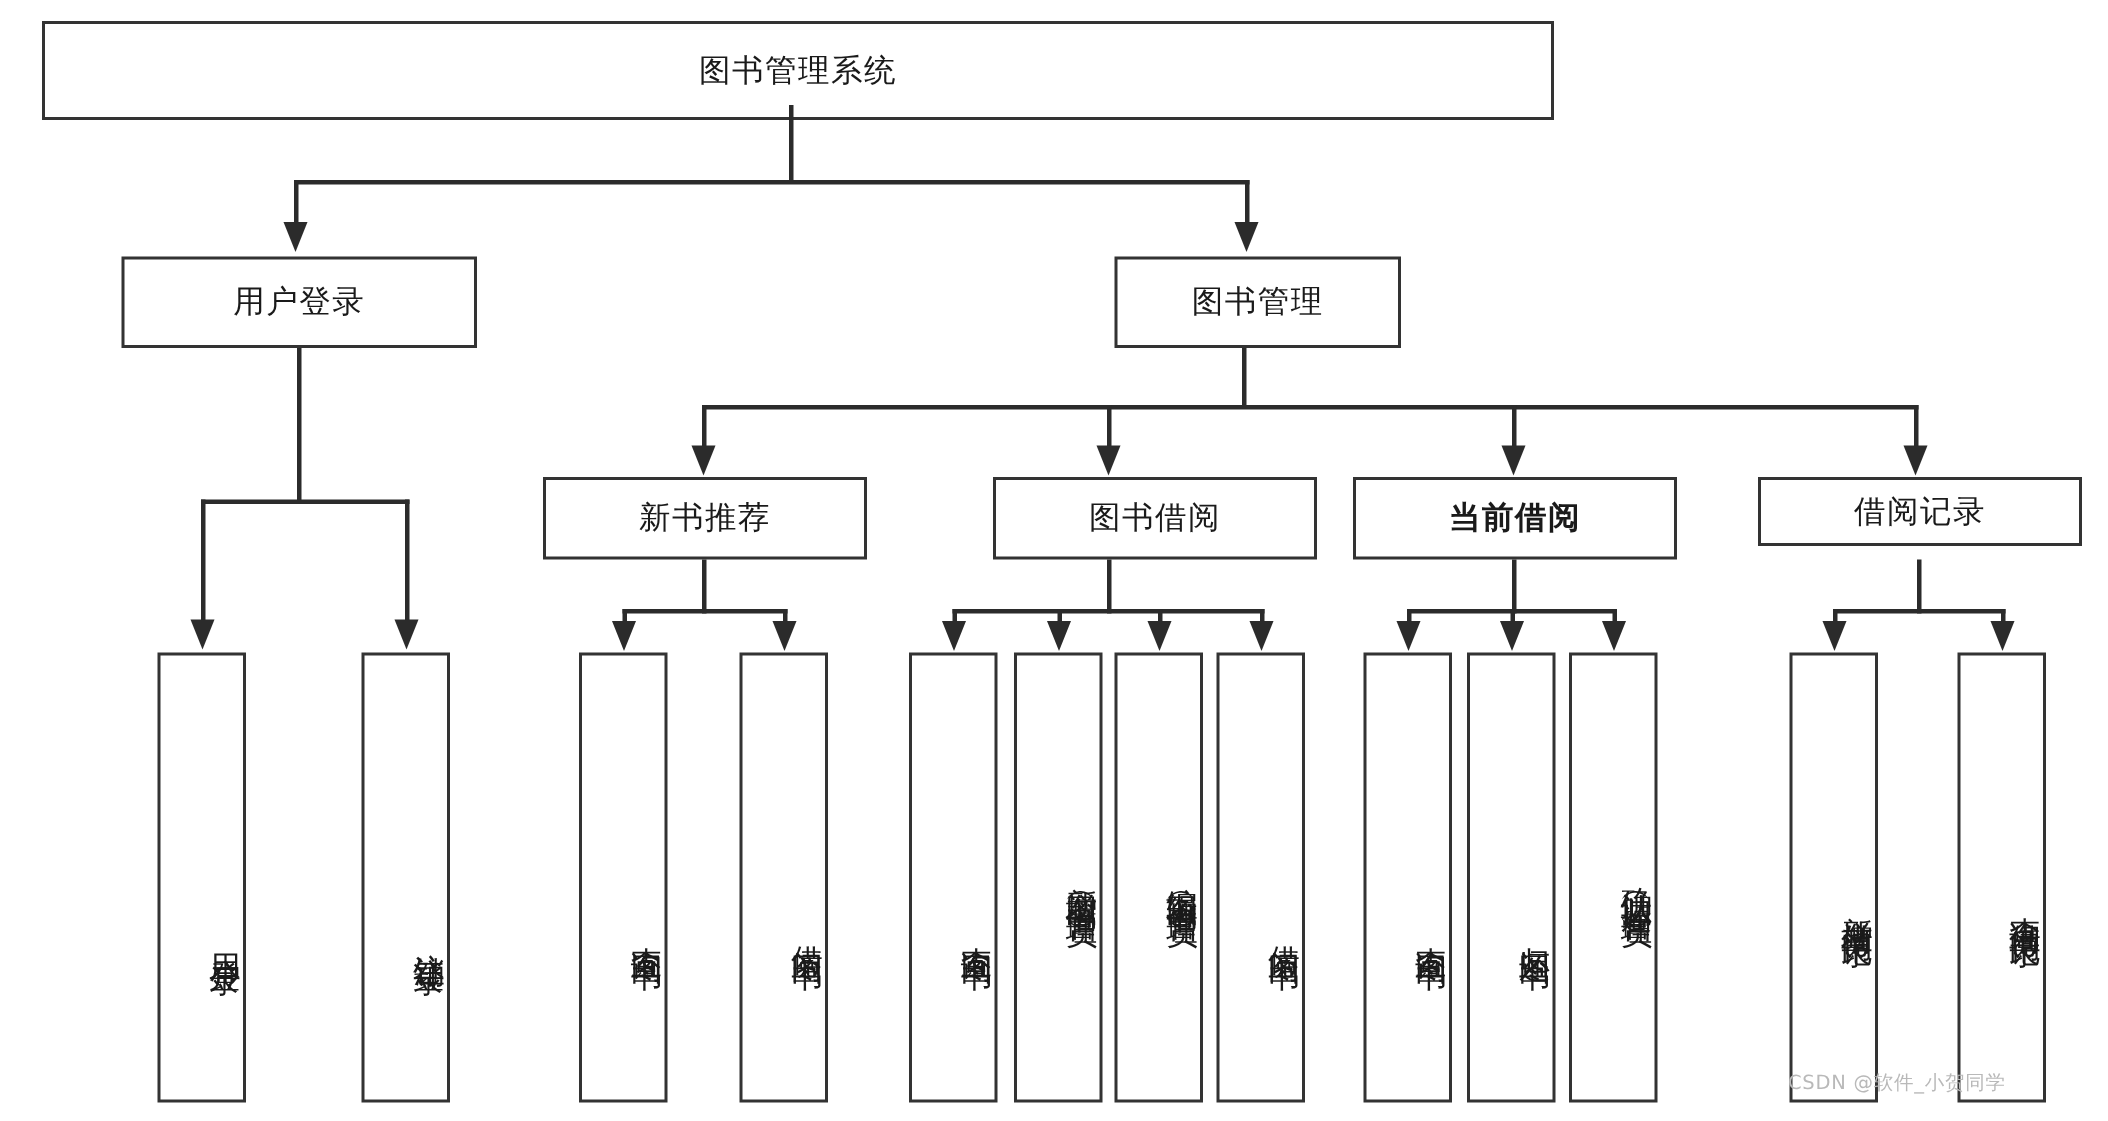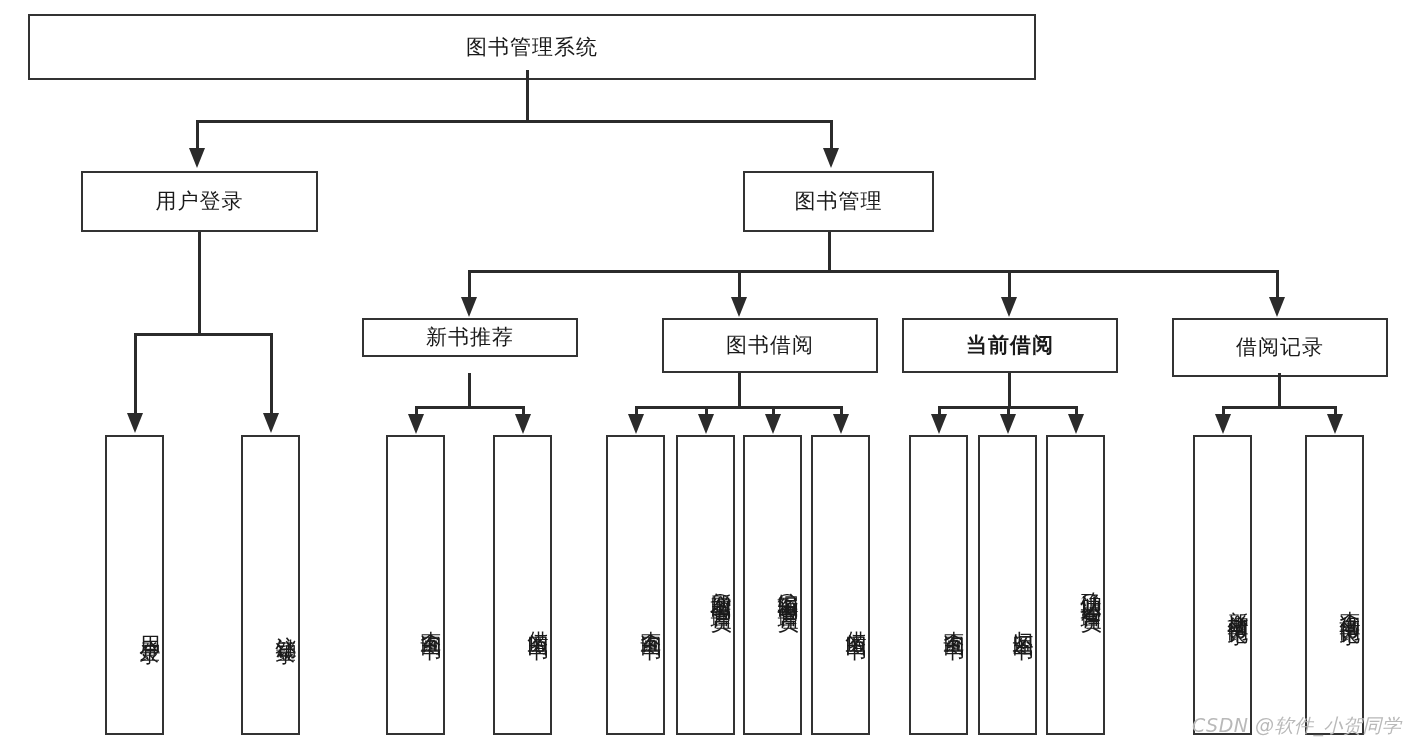--- a/index.html
+++ b/index.html
@@ -55,24 +55,23 @@
     position: absolute;
     width: 0;
     height: 0;
     border-left: 8px solid transparent;
     border-right: 8px solid transparent;
     border-top: 20px solid #2b2b2b;
   }
   .watermark {
     position: absolute;
     color: #b9b9b9;
-    font-size: 19px;
+    font-size: 13px;
     white-space: nowrap;
     letter-spacing: 0.5px;
-    font-style: italic;
   }
 </style>
 </head>
 <body>
 
 <div id="canvas">
 
   <div class="node horiz" style="left:16px; top:14px; width:1008px; height:66px;margin-left:12px;">
     <span class="node-label">图书管理系统</span>
   </div>
@@ -104,30 +103,30 @@
   <div class="edge h" style="left:468px; top:270px; width:811px; height:3px;"></div>
   <div class="edge v" style="left:468px; top:270px; width:3px; height:30px;"></div>
   <div class="edge v" style="left:738px; top:270px; width:3px; height:30px;"></div>
   <div class="edge v" style="left:1008px; top:270px; width:3px; height:30px;"></div>
   <div class="edge v" style="left:1276px; top:270px; width:3px; height:30px;"></div>
   <div class="arrow" style="left:461px; top:297px;"></div>
   <div class="arrow" style="left:731px; top:297px;"></div>
   <div class="arrow" style="left:1001px; top:297px;"></div>
   <div class="arrow" style="left:1269px; top:297px;"></div>
 
-  <div class="node horiz" style="left:362px; top:318px; width:216px; height:39px;">
+  <div class="node horiz" style="left:362px; top:318px; width:216px; height:55px;">
     <span class="node-label">新书推荐</span>
   </div>
   <div class="node horiz" style="left:662px; top:318px; width:216px; height:55px;">
     <span class="node-label">图书借阅</span>
   </div>
   <div class="node horiz" style="left:902px; top:318px; width:216px; height:55px;font-weight:bold;">
     <span class="node-label">当前借阅</span>
   </div>
-  <div class="node horiz" style="left:1172px; top:318px; width:216px; height:59px;">
+  <div class="node horiz" style="left:1172px; top:318px; width:216px; height:46px;">
     <span class="node-label">借阅记录</span>
   </div>
 
   <div class="edge v" style="left:468px; top:373px; width:3px; height:36px;"></div>
   <div class="edge h" style="left:415px; top:406px; width:110px; height:3px;"></div>
   <div class="edge v" style="left:415px; top:406px; width:3px; height:12px;"></div>
   <div class="edge v" style="left:522px; top:406px; width:3px; height:12px;"></div>
   <div class="arrow" style="left:408px; top:414px;"></div>
   <div class="arrow" style="left:515px; top:414px;"></div>
 

